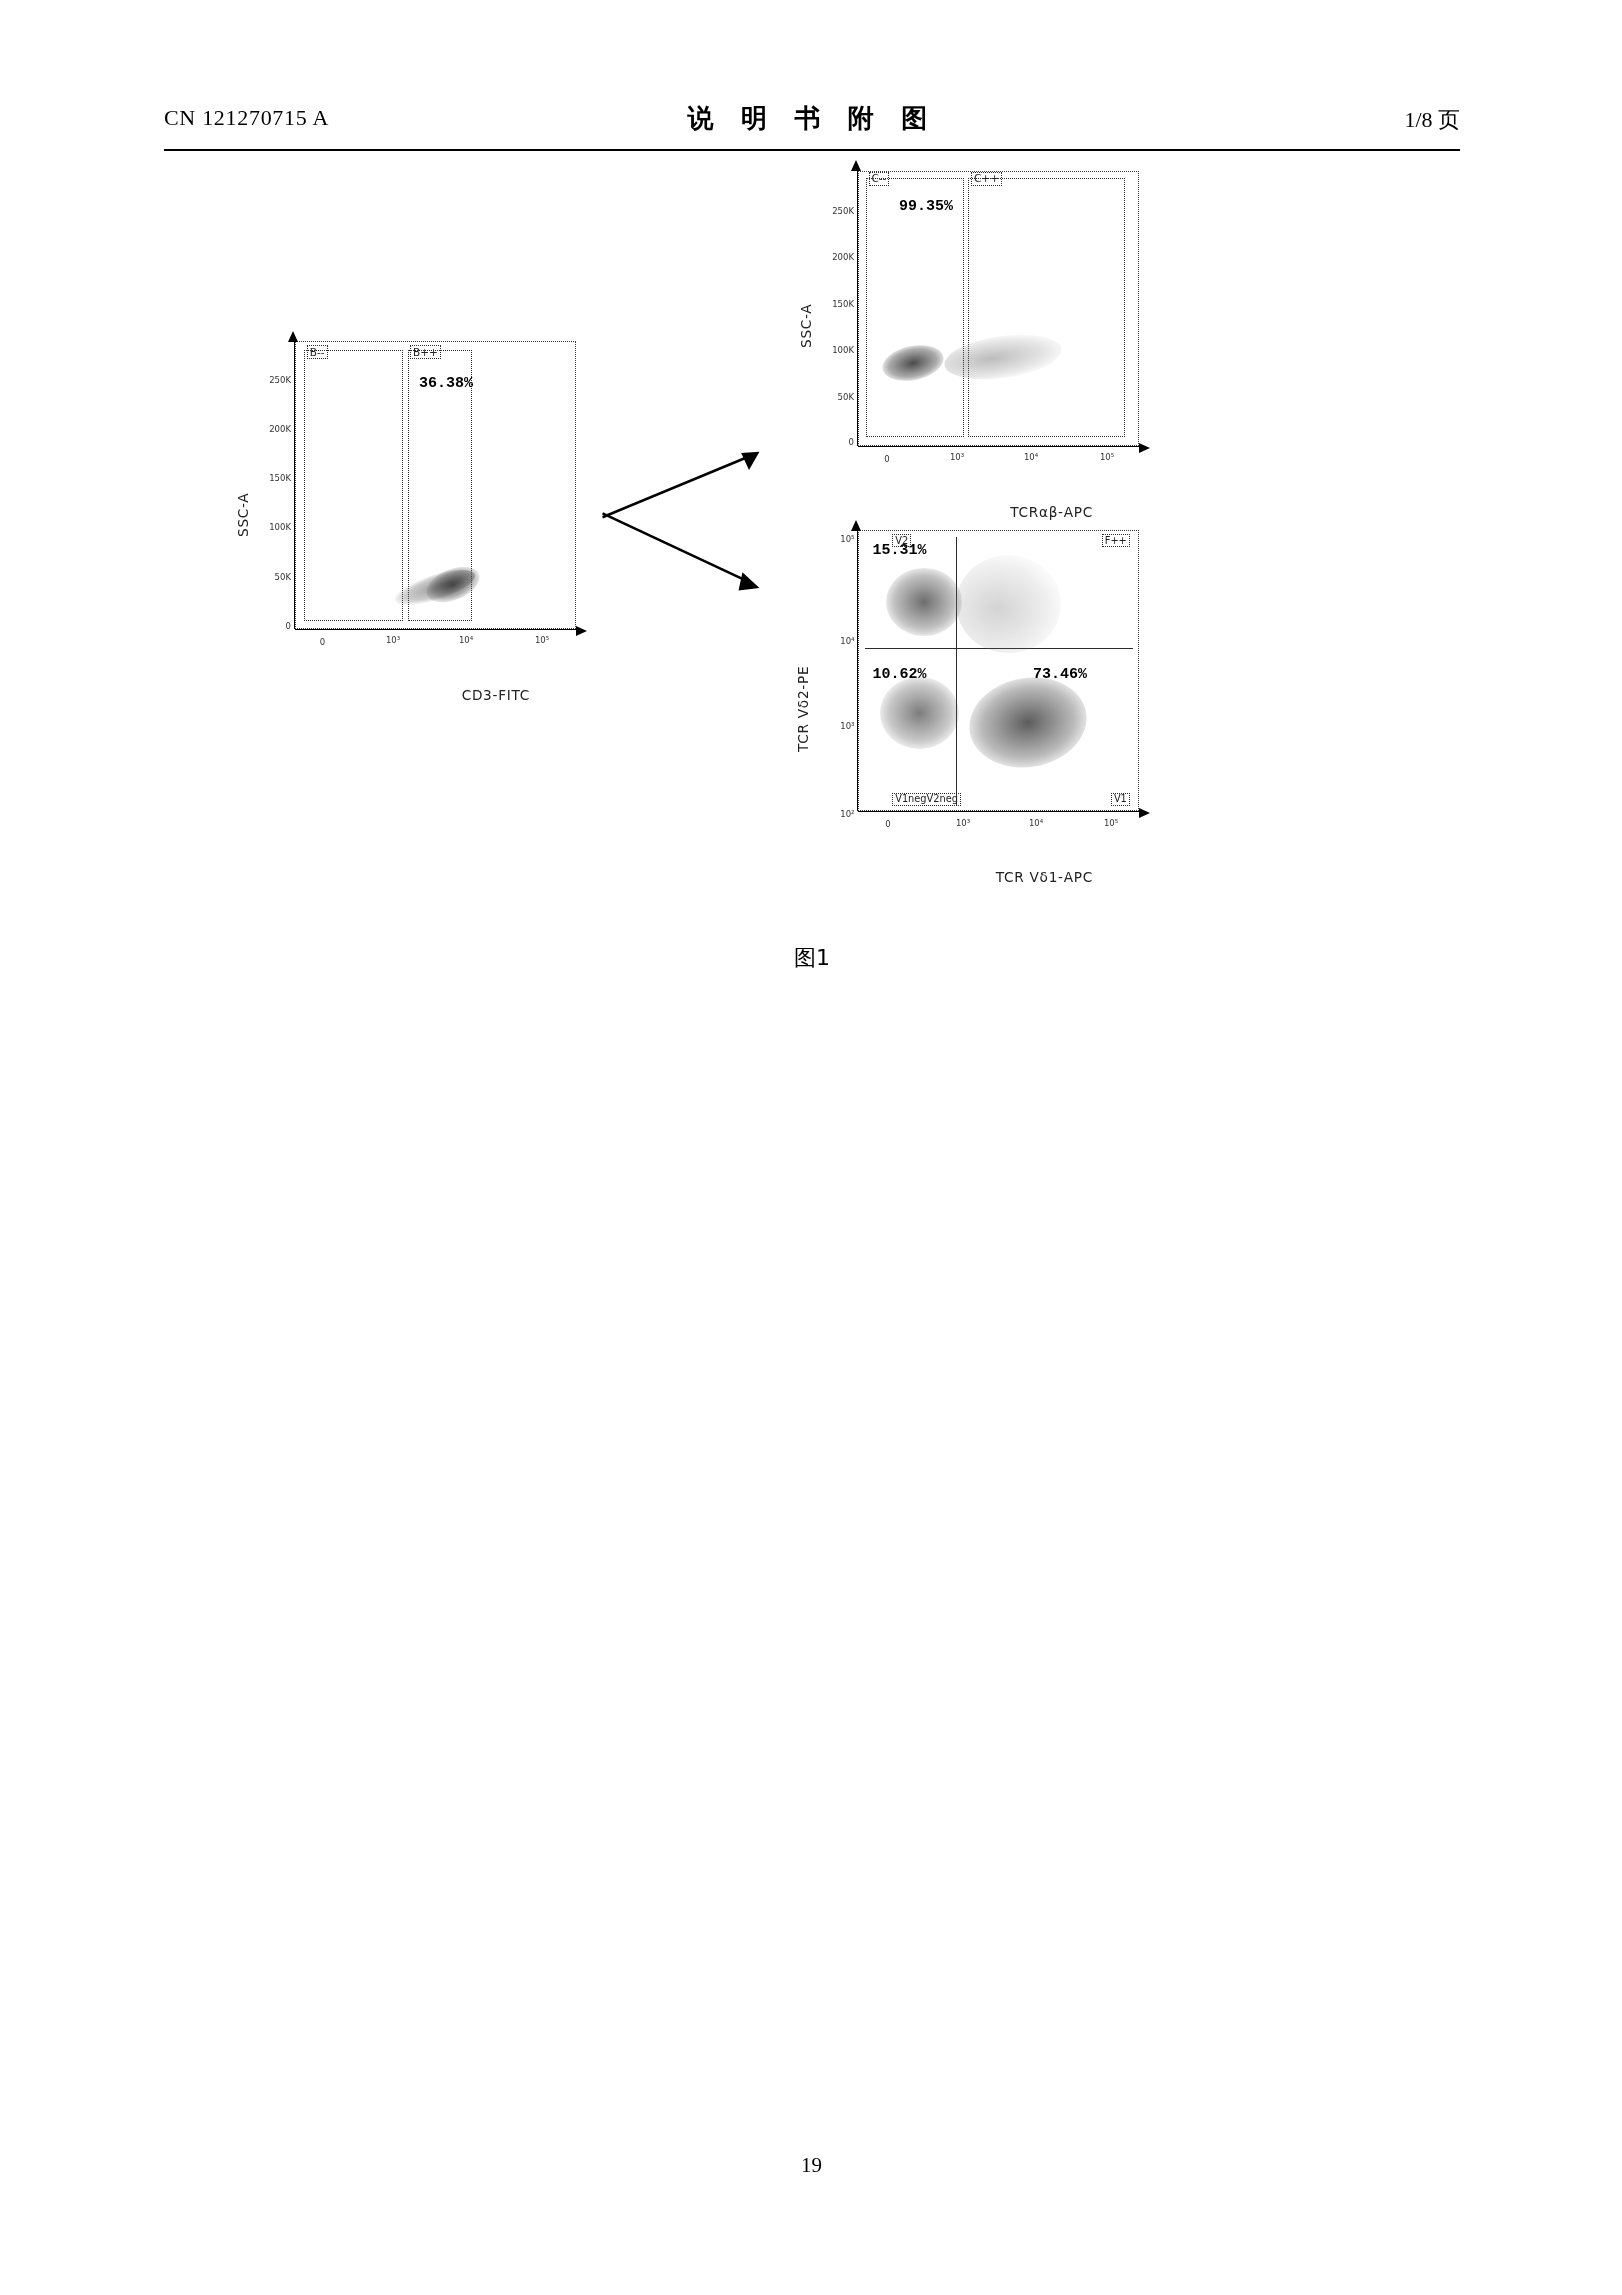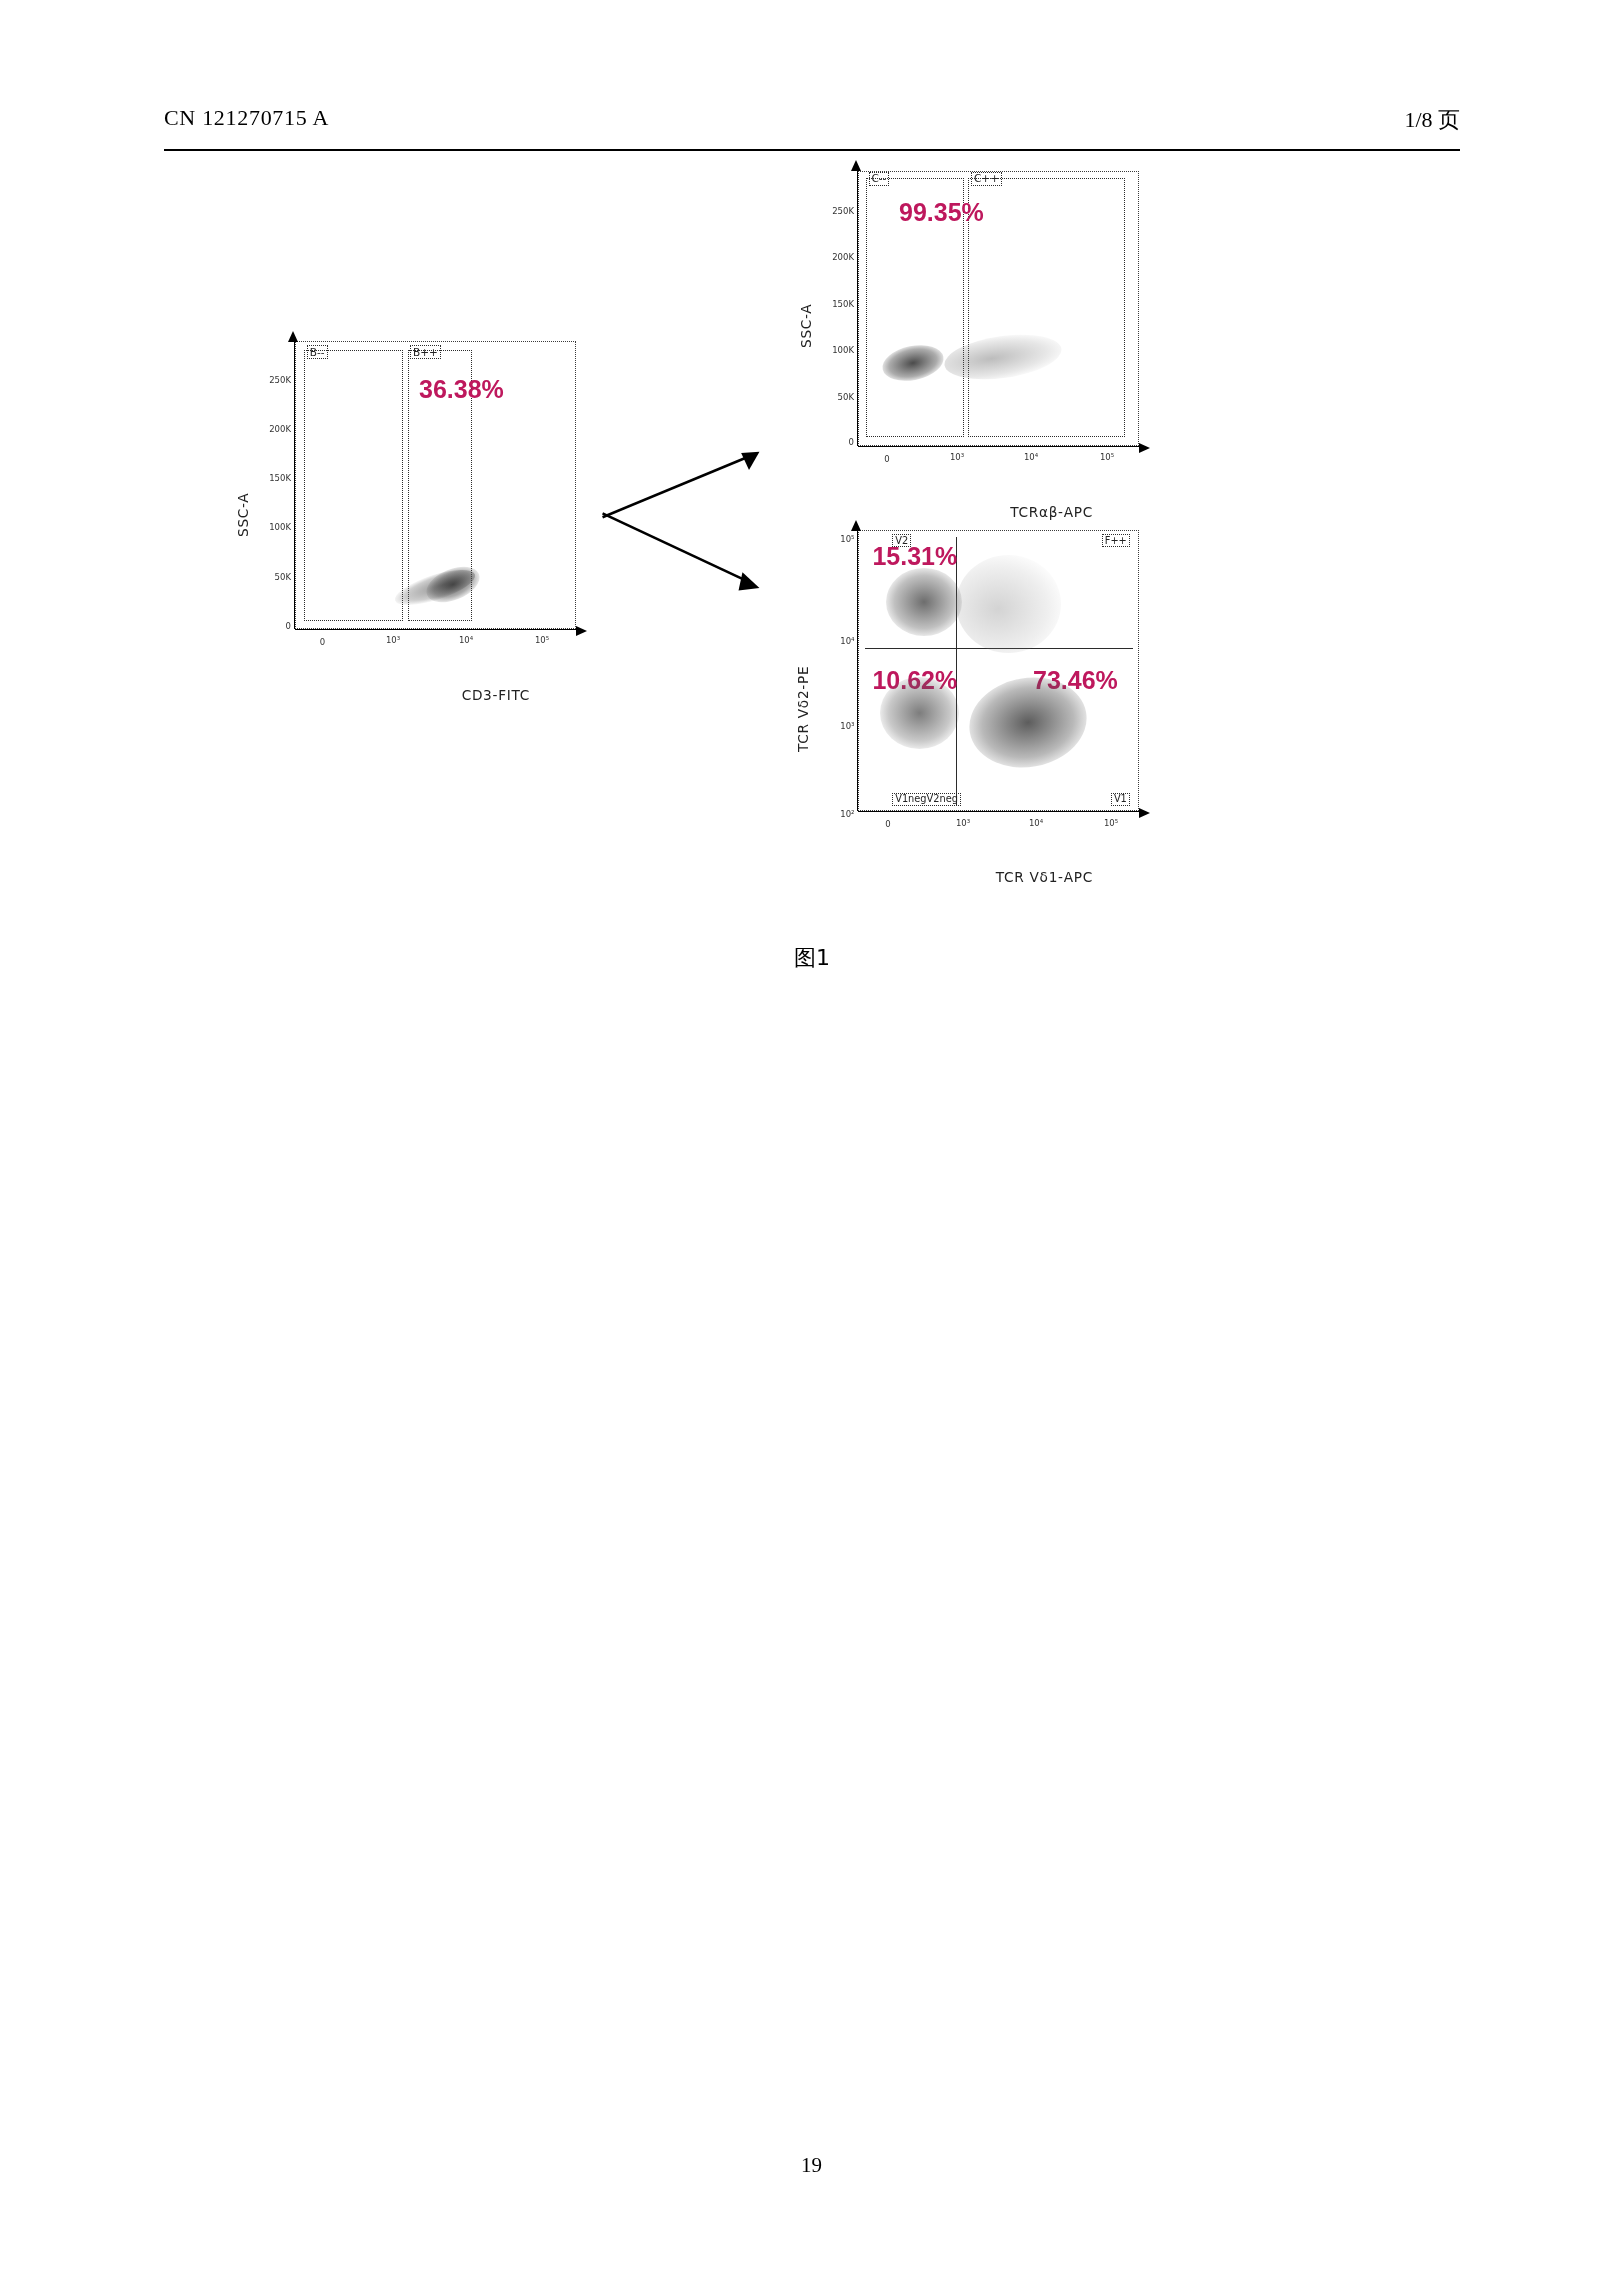--- a/index.html
+++ b/index.html
@@ -159,24 +159,24 @@
     font-size: 10.5px;
     color: #222;
     background: transparent;
     padding: 0.7px 2px;
     border: 1.3px dotted #2b2b2b;
     white-space: nowrap;
     line-height: 1;
   }
   .pct-label {
     position: absolute;
-    font-size: 25px;
+    font-size: 15px;
     font-weight: bold;
-    color: #be185d;
-    font-family: Liberation Sans, sans-serif;
+    color: #000000;
+    font-family: Liberation Mono, monospace;
     white-space: nowrap;
   }
   .quad-v {
     position: absolute;
     width: 0;
     border-left: 1.3px solid #2b2b2b;
   }
   .quad-h {
     position: absolute;
     height: 0;
@@ -219,20 +219,21 @@
 
   .arrow-svg {
     position: absolute;
   }
 </style>
 </head>
 <body>
 
 <div class="page-header">
   <div class="header-left">CN 121270715 A</div>
+  <div class="header-center">说 明 书 附 图</div>
   <div class="header-right">1/8 页</div>
 </div>
 <div class="header-rule"></div>
 
 <div class="figure-area">
 
   <div class="plot" style="left:131px; top:177px; width:281px; height:288px;">
     <div class="plot-frame"></div>
     <div class="axis-line-y">
         <span class="arrow-up"></span>

